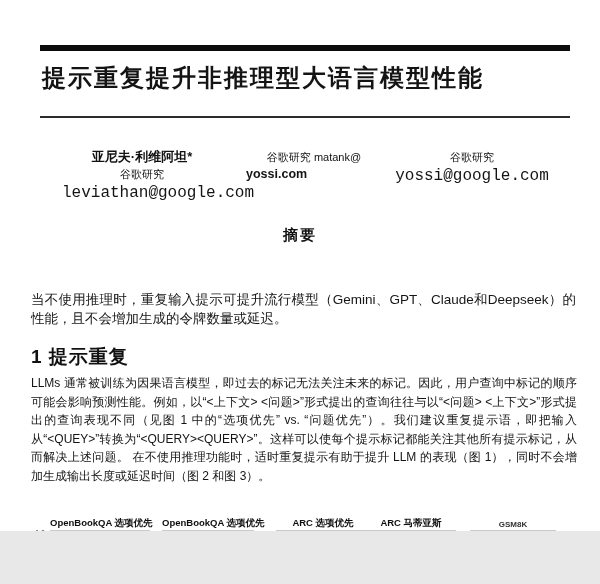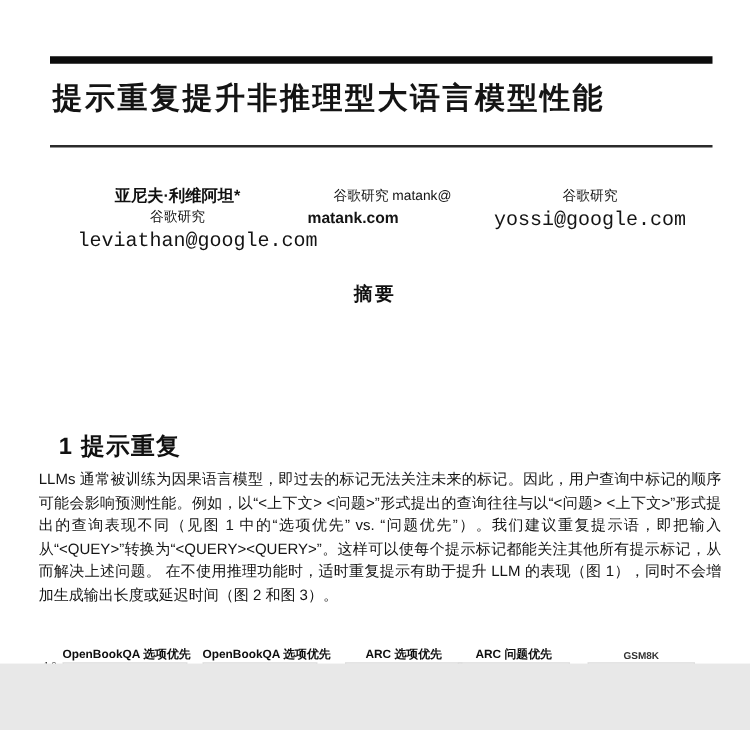--- a/index.html
+++ b/index.html
@@ -20,21 +20,21 @@
   .author-affil{font-size:11px;font-weight:normal;line-height:15px;margin-top:2px;}
   .author-email{font-family:"Liberation Mono","DejaVu Sans Mono",monospace;font-size:16px;line-height:16px;margin-top:3px;color:#141414;}
   .author-email.sans{font-family:"Liberation Sans","DejaVu Sans",sans-serif;font-weight:bold;font-size:12.5px;text-align:left;padding-left:12px;margin-top:1px;}
   .author-affil.wrap{white-space:nowrap;}
   
   .abstract-heading{position:absolute;left:0;top:226px;width:600px;text-align:center;
     font-size:15px;font-weight:bold;letter-spacing:2px;}
   .abstract-text{position:absolute;left:31px;top:290px;width:545px;font-size:13.5px;
     line-height:19px;text-align:justify;color:#151515;}
   
-  .section-heading{position:absolute;left:31px;top:344px;font-size:19px;font-weight:bold;letter-spacing:1px;margin-left:16px;}
+  .section-heading{position:absolute;left:31px;top:344px;font-size:19px;font-weight:bold;letter-spacing:1px;}
   .body-paragraph{position:absolute;left:31px;top:374px;width:546px;font-size:12px;
     line-height:18.6px;text-align:justify;color:#141414;}
   
   .panel{position:absolute;top:530px;height:120px;border:1px solid #c9c9c9;background:#fff;box-sizing:border-box;}
   .p1{left:50px;width:100px;} .p2{left:162px;width:92px;} .p3{left:276px;width:94px;}
   .p4{left:366px;width:90px;} .p5{left:470px;width:86px;}
   .panel-title{position:absolute;top:517px;font-size:9.5px;font-weight:bold;text-align:center;
     white-space:nowrap;color:#0e0e0e;}
   .panel-title.t5{top:520px;font-size:8px;font-weight:bold;color:#333;}
   .plot{position:absolute;left:0;top:0;width:100%;height:100%;}
@@ -61,36 +61,37 @@
   <div class="paper-title">提示重复提升非推理型大语言模型性能</div>
   <div class="title-rule"></div>
 
   <div class="author-col c1">
     <div class="author-name">亚尼夫·利维阿坦*</div>
     <div class="author-affil">谷歌研究</div>
     <div class="author-email">leviathan@google.com</div>
   </div>
   <div class="author-col c2">
     <div class="author-affil wrap">谷歌研究 matank@</div>
-    <div class="author-email sans">matank.com</div>
+    <div class="author-email sans">yossi.com</div>
   </div>
   <div class="author-col c3">
     <div class="author-affil">谷歌研究</div>
     <div class="author-email">yossi@google.com</div>
   </div>
 
   <div class="abstract-heading">摘要</div>
+  <div class="abstract-text">当不使用推理时，重复输入提示可提升流行模型（Gemini、GPT、Claude和Deepseek）的性能，且不会增加生成的令牌数量或延迟。</div>
 
   <div class="section-heading">1 提示重复</div>
   <div class="body-paragraph">LLMs 通常被训练为因果语言模型，即过去的标记无法关注未来的标记。因此，用户查询中标记的顺序可能会影响预测性能。例如，以“&lt;上下文&gt; &lt;问题&gt;”形式提出的查询往往与以“&lt;问题&gt; &lt;上下文&gt;”形式提出的查询表现不同（见图 1 中的“选项优先” vs. “问题优先”）。我们建议重复提示语，即把输入从“&lt;QUEY&gt;”转换为“&lt;QUERY&gt;&lt;QUERY&gt;”。这样可以使每个提示标记都能关注其他所有提示标记，从而解决上述问题。 在不使用推理功能时，适时重复提示有助于提升 LLM 的表现（图 1），同时不会增加生成输出长度或延迟时间（图 2 和图 3）。</div>
 
   <div class="panel-title p1">OpenBookQA 选项优先</div>
   <div class="panel-title p2">OpenBookQA 选项优先</div>
   <div class="panel-title p3">ARC 选项优先</div>
-  <div class="panel-title p4">ARC 问题优先</div>
+  <div class="panel-title p4">ARC 马蒂亚斯</div>
   <div class="panel-title t5 p5">GSM8K</div>
 
   <div class="ytick" style="left:30px;top:529px;">1.0</div>
   <div class="ytick" style="left:30px;top:551px;">0.8</div>
   <div class="ytick" style="left:30px;top:573px;">0.6</div>
   <div class="ylabel">Accuracy</div>
 
   <div class="panel p1">
     <div class="plot">
         <div class="bar" style="left: 5.75429px; width: 5.28px; top: 10.55px; height: 107.45px; background: repeating-linear-gradient(45deg, rgb(183, 177, 218) 0px, rgb(183, 177, 218) 2px, rgb(255, 255, 255) 2px, rgb(255, 255, 255) 3.6px);"></div>

